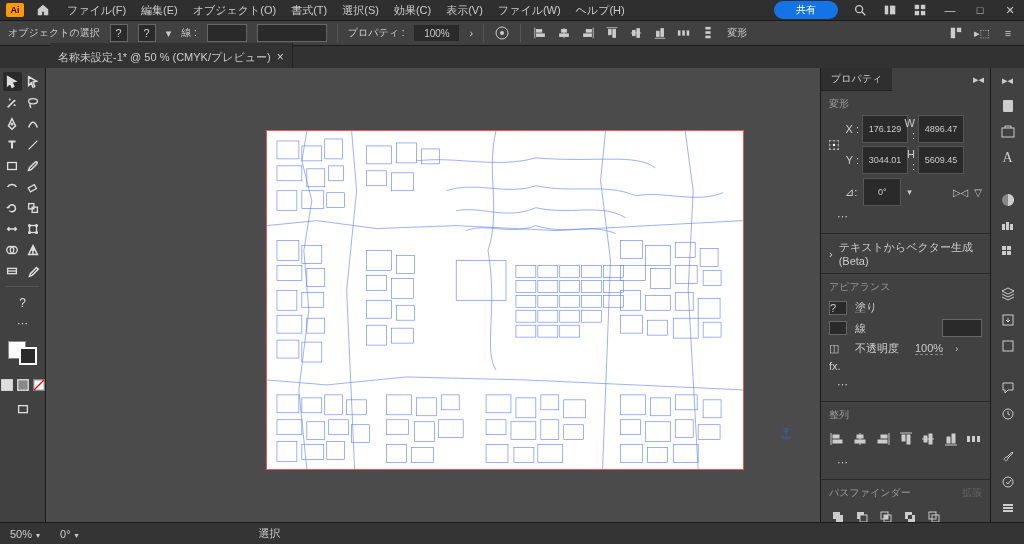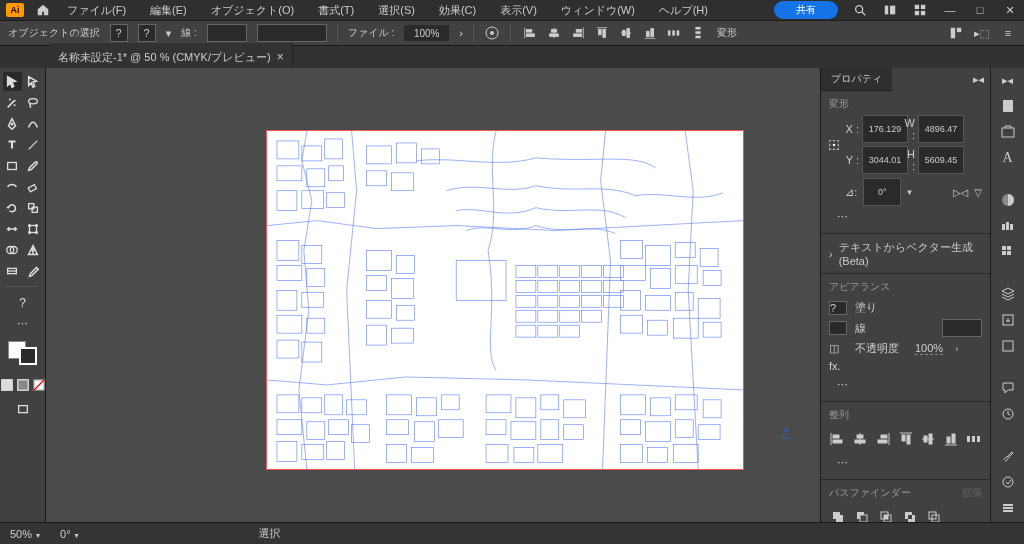--- a/index.html
+++ b/index.html
@@ -1,20 +1,20 @@
 <!DOCTYPE html>
 <html><head>
 <meta charset="utf-8">
 <style>
 *{margin:0;padding:0;box-sizing:border-box;font-family:"Yu Gothic",sans-serif;font-size:11px;color:#ccc;user-select:none}
 body{background:#2f2f2f;width:1024px;height:544px;overflow:hidden;position:relative}
 .topbar{height:20px;background:#2f2f2f;display:flex;align-items:center;padding:0 6px;gap:12px}
 .ai-logo{width:18px;height:14px;background:#ff9a00;border-radius:2px;display:flex;align-items:center;justify-content:center;color:#2a0a00;font-weight:bold;font-size:9px}
 .home-icon{width:14px;height:14px;display:flex;align-items:center;justify-content:center;color:#ccc}
-.menu{display:flex;gap:14px}
+.menu{display:flex;gap:5px}
 .menu-item{padding:2px 5px;cursor:pointer;font-size:11px}
 .win-controls{margin-left:auto;display:flex;gap:14px;align-items:center}
 .share-btn{background:#1473e6;padding:2px 22px;border-radius:10px;font-size:10px;color:#fff}
 .icon-btn{width:16px;height:16px;display:flex;align-items:center;justify-content:center;cursor:pointer}
 .control-bar{height:26px;background:#414141;border-top:1px solid #1a1a1a;border-bottom:1px solid #1a1a1a;display:flex;align-items:center;padding:0 8px;gap:10px}
 .cb-label{font-size:10px;color:#ccc}
 .cb-swatch{width:18px;height:18px;border:1px solid #666;background:#2a2a2a;display:flex;align-items:center;justify-content:center}
 .cb-dropdown{width:40px;height:18px;border:1px solid #666;background:#2a2a2a}
 .cb-input{background:#2a2a2a;border:none;color:#ccc;width:45px;height:16px;text-align:center;font-size:10px}
 .cb-sep{width:1px;height:18px;background:#555}
@@ -66,21 +66,21 @@
       </svg>
     </div>
   <div class="menu">
     <div class="menu-item">ファイル(F)</div>
     <div class="menu-item">編集(E)</div>
     <div class="menu-item">オブジェクト(O)</div>
     <div class="menu-item">書式(T)</div>
     <div class="menu-item">選択(S)</div>
     <div class="menu-item">効果(C)</div>
     <div class="menu-item">表示(V)</div>
-    <div class="menu-item">ウィンドウ(W)</div>
+    <div class="menu-item">ファイル(W)</div>
     <div class="menu-item">ヘルプ(H)</div>
   </div>
   <div class="win-controls">
     <div class="share-btn">共有</div>
     <div class="icon-btn">
         <svg viewBox="0 0 16 16" width="14" height="14" stroke="#ccc" fill="none" stroke-width="1.5">
           <circle cx="7" cy="7" r="4"></circle>
           <line x1="10" y1="10" x2="14" y2="14"></line>
         </svg>
       </div>
@@ -106,21 +106,21 @@
 
 <div class="control-bar">
   <span class="cb-label">オブジェクトの選択</span>
   <div class="cb-swatch">?</div>
   <div class="cb-swatch">?</div>
   <span>▾</span>
   <span class="cb-label">線 :</span>
   <div class="cb-dropdown"></div>
   <div class="cb-dropdown" style="width:70px"></div>
   <div class="cb-sep"></div>
-  <span class="cb-label">ファイル :</span>
+  <span class="cb-label">プロパティ :</span>
   <input class="cb-input" value="100%" style="">
   <span>›</span>
   <div class="cb-sep"></div>
   <div class="icon-btn">
       <svg viewBox="0 0 16 16" width="16" height="16">
         <circle cx="8" cy="8" r="6" stroke="#ccc" fill="none"></circle>
         <circle cx="8" cy="8" r="2" fill="#ccc"></circle>
       </svg>
     </div>
   <div class="cb-sep"></div>

